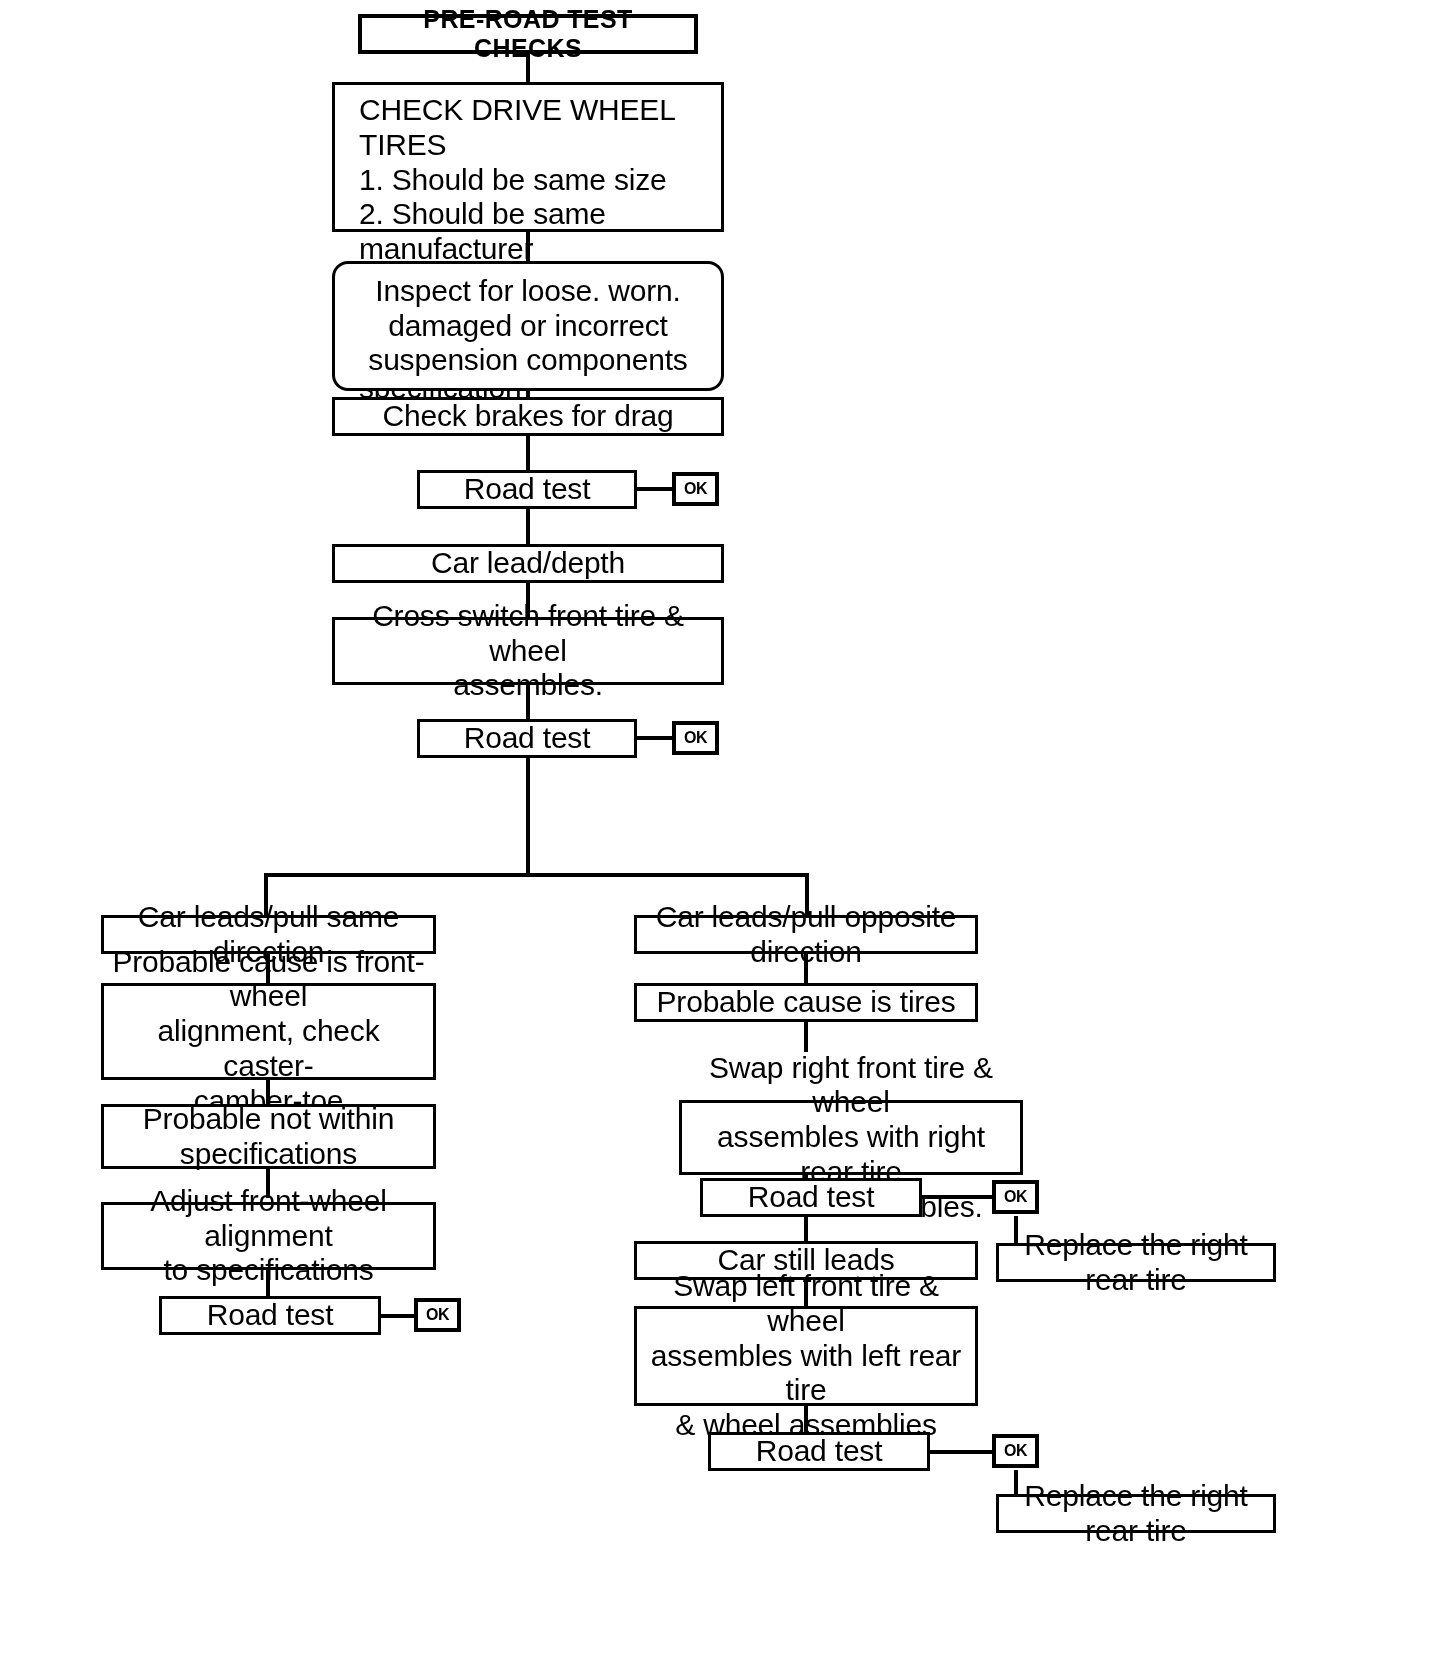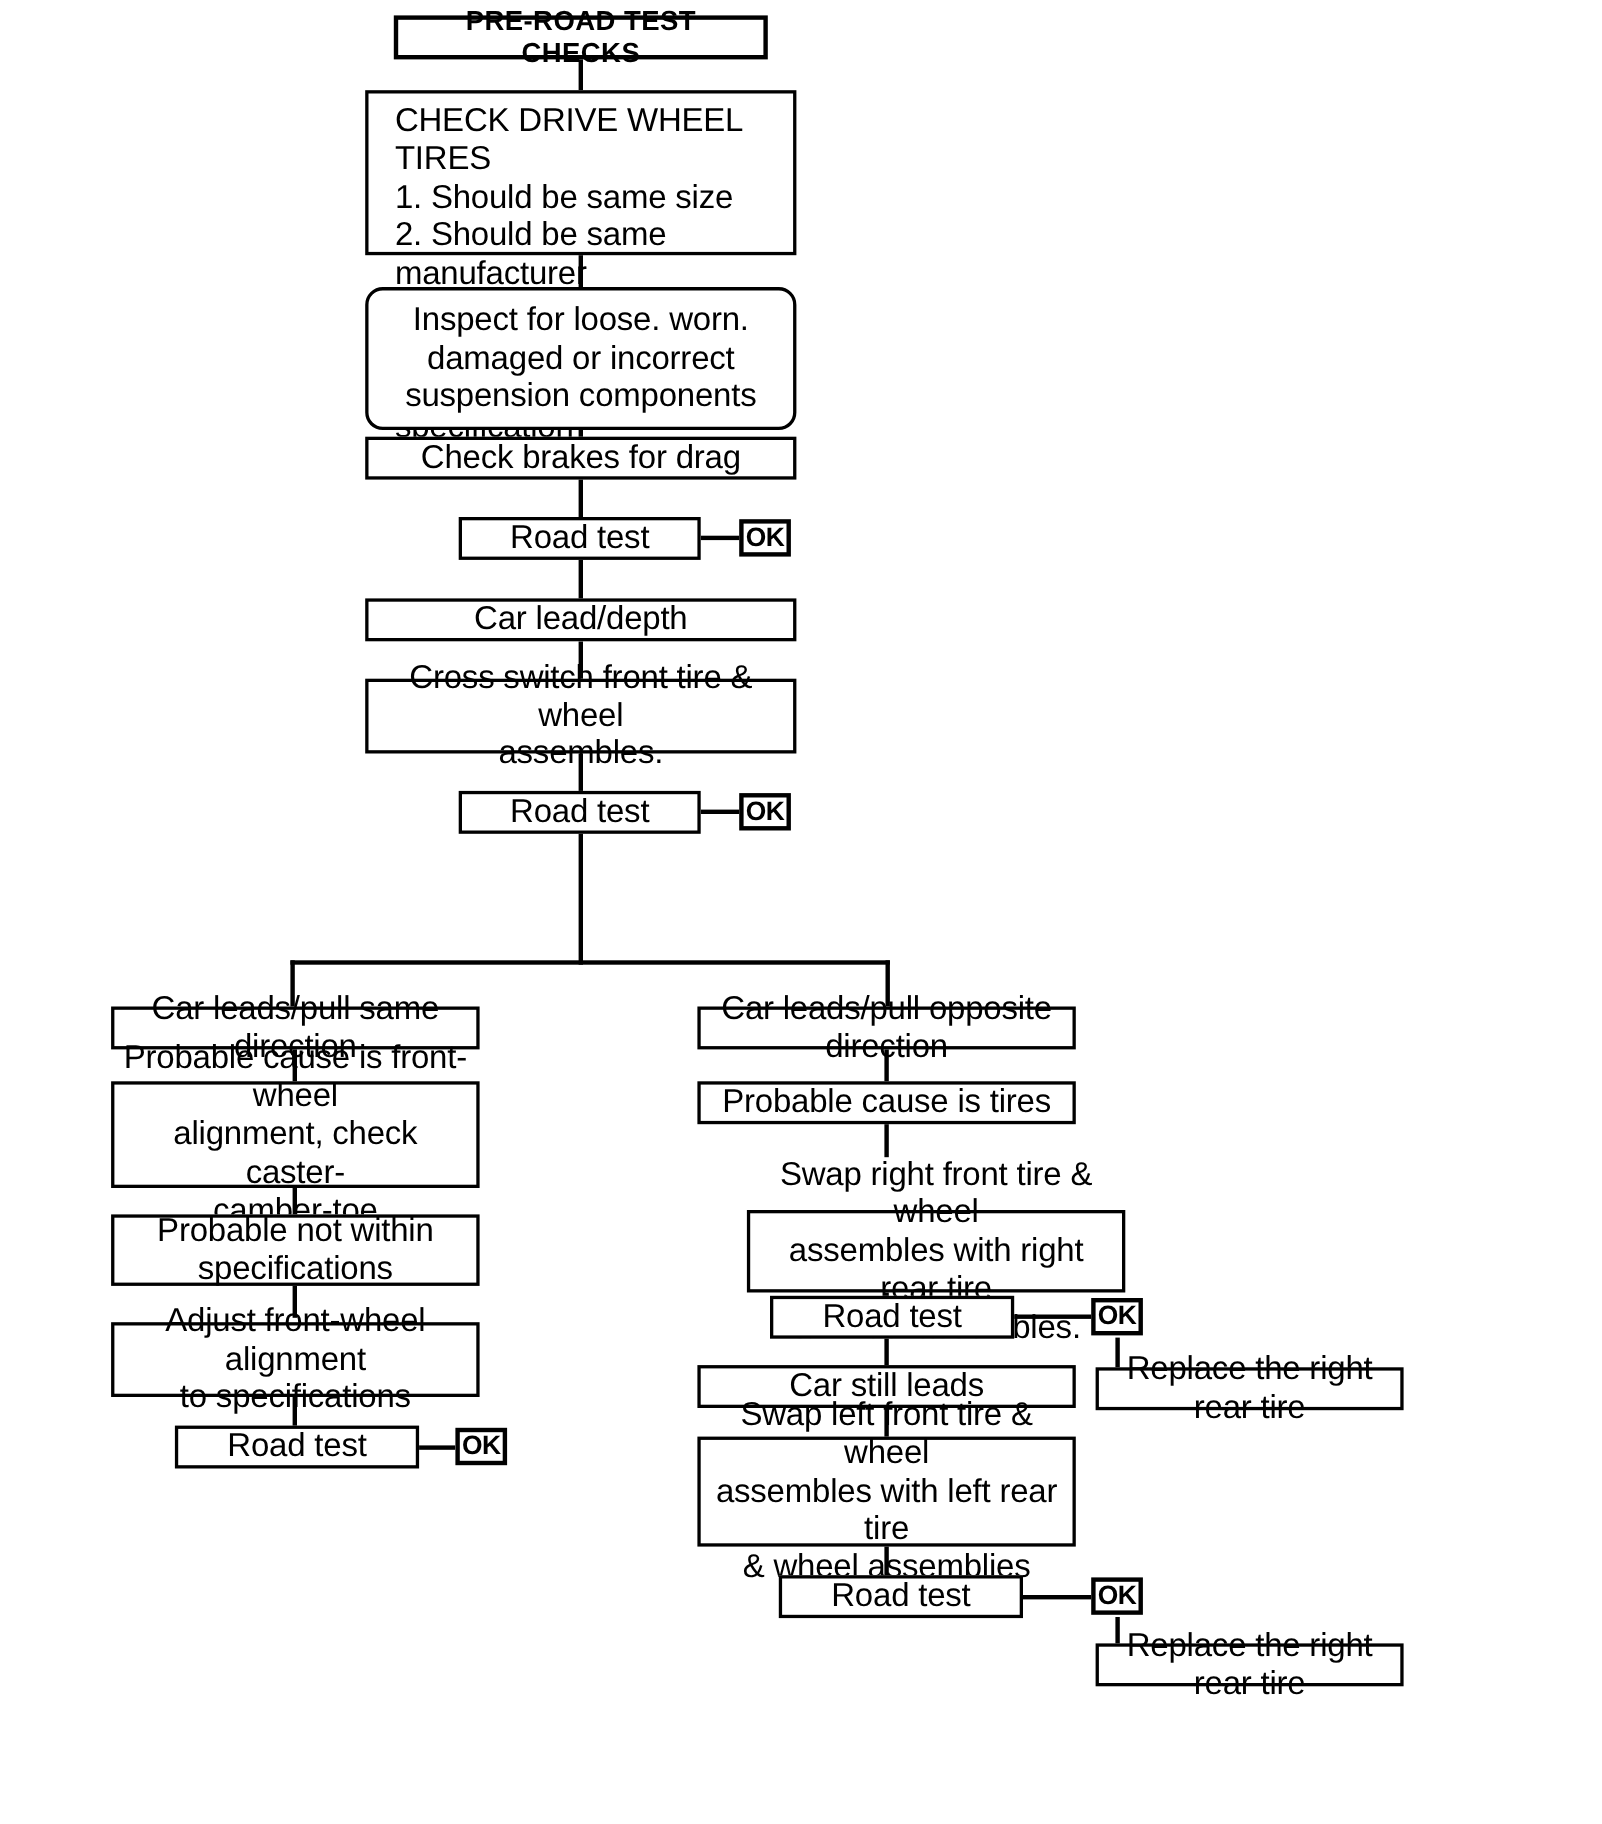--- a/index.html
+++ b/index.html
@@ -40,21 +40,21 @@
   }
   .node.leftalign {
     display: block;
     text-align: left;
     padding: 8px 10px 8px 24px;
     white-space: pre-line;
   }
   .node.ok {
     border-width: 4px;
     font-weight: bold;
-    font-size: 24px;
+    font-size: 16px;
     padding: 0;
     letter-spacing: -0.5px;
   }
   .line-v {
     position: absolute;
     background: #000;
     width: 4px;
   }
   .line-h {
     position: absolute;

